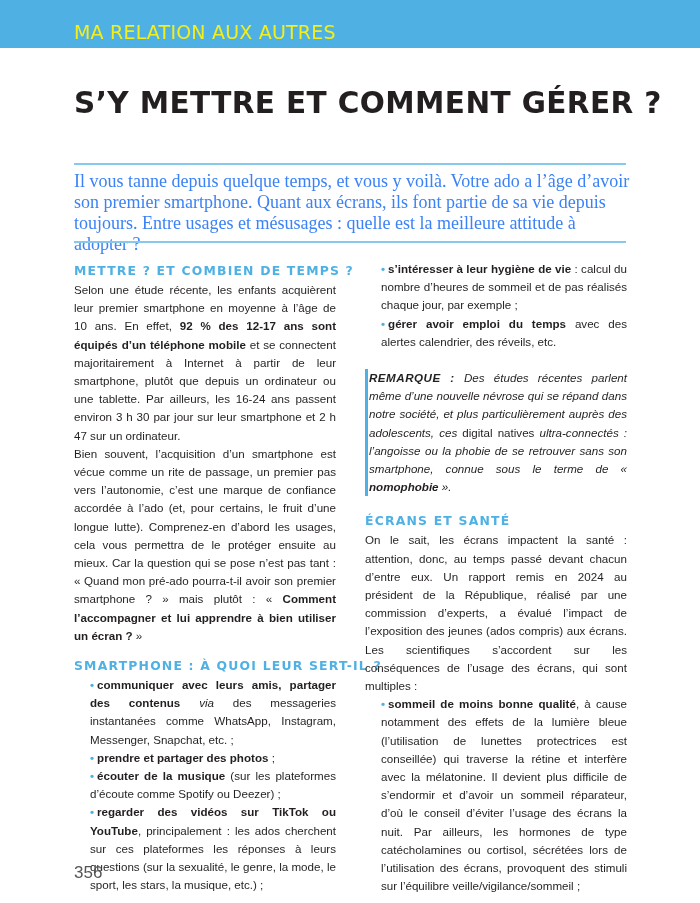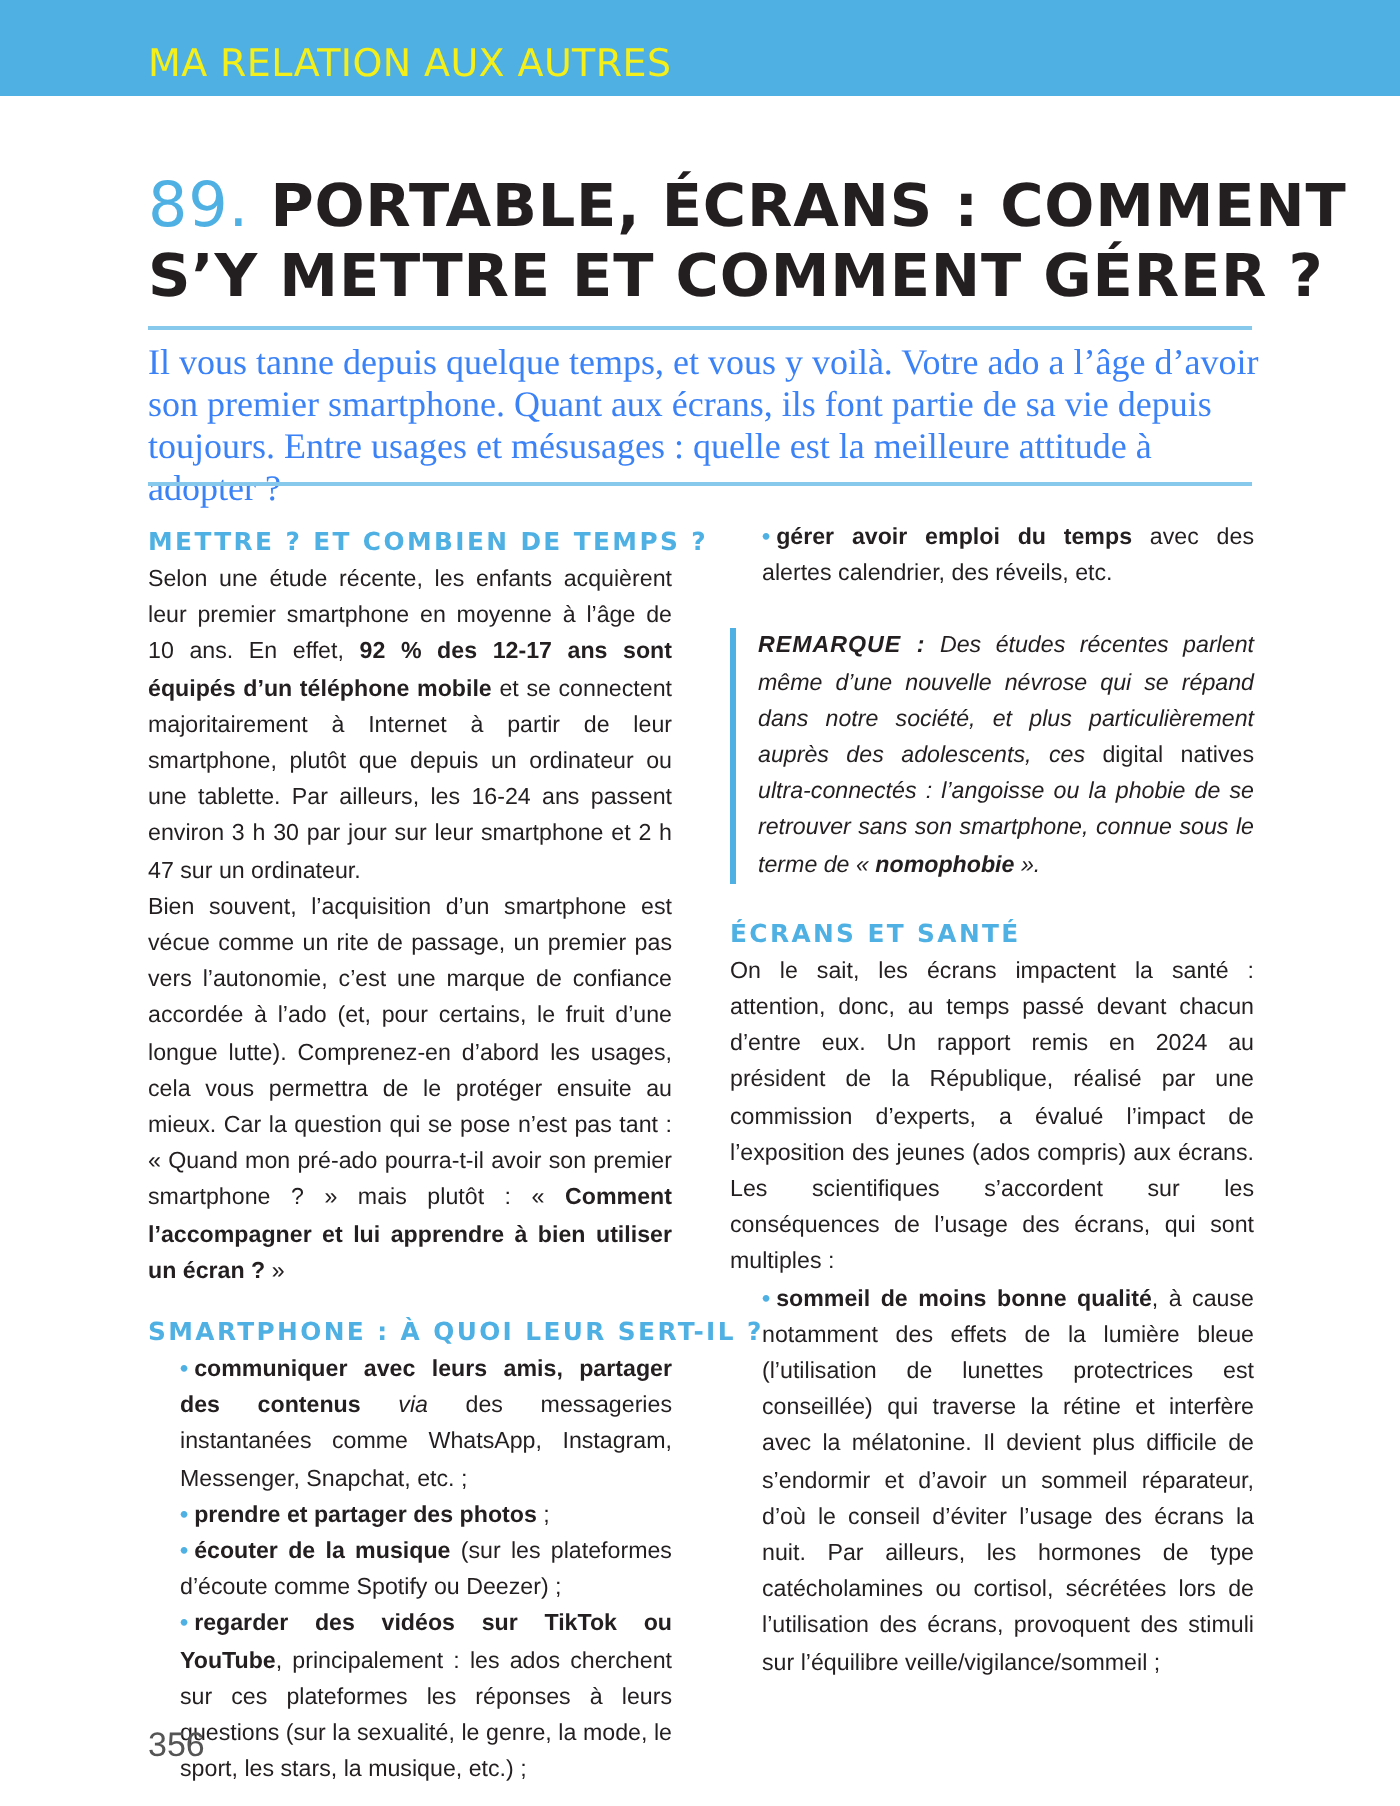--- a/index.html
+++ b/index.html
@@ -22,37 +22,33 @@
 
   .h2 { font-family: "DejaVu Sans", sans-serif; font-weight: bold; color: #4fb1e3; font-size: 12.4px; letter-spacing: 1.2px; line-height: 18px; margin-bottom: 1px; white-space: nowrap; }
   p { margin: 0; }
   .gap { height: 12px; }
   b { font-weight: bold; }
 
   ul.bullets { list-style: none; padding-left: 16px; }
   ul.bullets li { position: relative; }
   .dot { color: #4fb1e3; font-weight: bold; margin-right: 3px; }
 
-  .remark { border-left: 3px solid #4fb1e3; padding-left: 11px; font-style: italic; margin-left: 0; }
+  .remark { border-left: 3px solid #4fb1e3; padding-left: 1px; font-style: italic; margin-left: 0; }
   .remark .label { font-weight: bold; letter-spacing: 0.5px; }
 
   .page-num { position: absolute; left: 74px; top: 863px; font-size: 17px; color: #555; }
 </style>
 </head>
 <body>
 
 <div class="top-band">
   <div class="band-title">MA RELATION AUX AUTRES</div>
 </div>
 
 <div class="title-block">
-  <div class="title-line">
-    <span class="title-num">89.</span>
-    <span>PORTABLE, ÉCRANS : COMMENT</span>
-  </div>
   <div class="title-line">S’Y METTRE ET COMMENT GÉRER ?</div>
 </div>
 
 <div class="rule" style="top:163px;"></div>
 
 <p class="intro">Il vous tanne depuis quelque temps, et vous y voilà. Votre ado a l’âge d’avoir son premier smartphone. Quant aux écrans, ils font partie de sa vie depuis toujours. Entre usages et mésusages : quelle est la meilleure attitude à adopter ?</p>
 
 <div class="rule" style="top:241px;"></div>
 
 <div class="col col-left">
@@ -69,20 +65,21 @@
     <li><span class="dot">•</span><b>communiquer avec leurs amis, partager des contenus </b><b><i style="font-weight:normal">via</i></b><span> des messageries instantanées comme WhatsApp, Instagram, Messenger, Snapchat, etc. ;</span></li>
     <li><span class="dot">•</span><b>prendre et partager des photos</b><span> ;</span></li>
     <li><span class="dot">•</span><b>écouter de la musique</b><span> (sur les plateformes d’écoute comme Spotify ou Deezer) ;</span></li>
     <li><span class="dot">•</span><b>regarder des vidéos sur TikTok ou YouTube</b><span>, principalement : les ados cherchent sur ces plateformes les réponses à leurs questions (sur la sexualité, le genre, la mode, le sport, les stars, la musique, etc.) ;</span></li>
 
   </ul>
 </div>
 
 <div class="col col-right" style="top:260px;">
   <ul class="bullets">
+    <li><span class="dot">•</span><b>s’intéresser à leur hygiène de vie</b><span> : calcul du nombre d’heures de sommeil et de pas réalisés chaque jour, par exemple ;</span></li>
     <li><span class="dot">•</span><b>gérer avoir emploi du temps</b><span> avec des alertes calendrier, des réveils, etc.</span></li>
   </ul>
   <div style="height:18px"></div>
   <div class="remark">
     <span class="label">REMARQUE :</span><span> Des études récentes parlent même d’une nouvelle névrose qui se répand dans notre société, et plus particulièrement auprès des adolescents, ces </span><span style="font-style:normal">digital natives</span><span> ultra-connectés : l’angoisse ou la phobie de se retrouver sans son smartphone, connue sous le terme de « </span><b>nomophobie</b><span> ».</span>
   </div>
   <div style="height:16px"></div>
   <div class="h2">ÉCRANS ET SANTÉ</div>
   <p>On le sait, les écrans impactent la santé : attention, donc, au temps passé devant chacun d’entre eux. Un rapport remis en 2024 au président de la République, réalisé par une commission d’experts, a évalué l’impact de l’exposition des jeunes (ados compris) aux écrans. Les scientifiques s’accordent sur les conséquences de l’usage des écrans, qui sont multiples :</p>
   <ul class="bullets">

